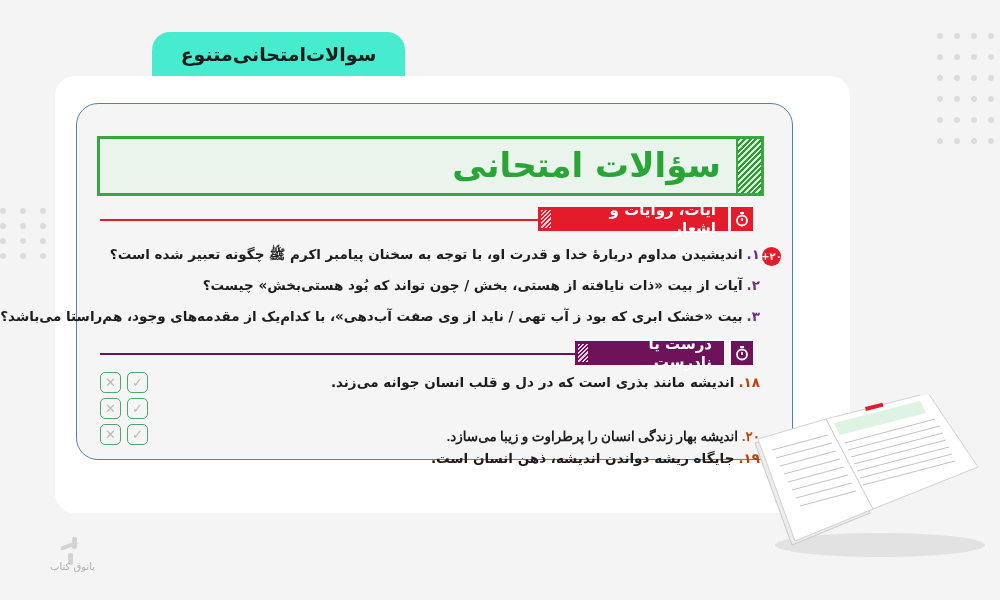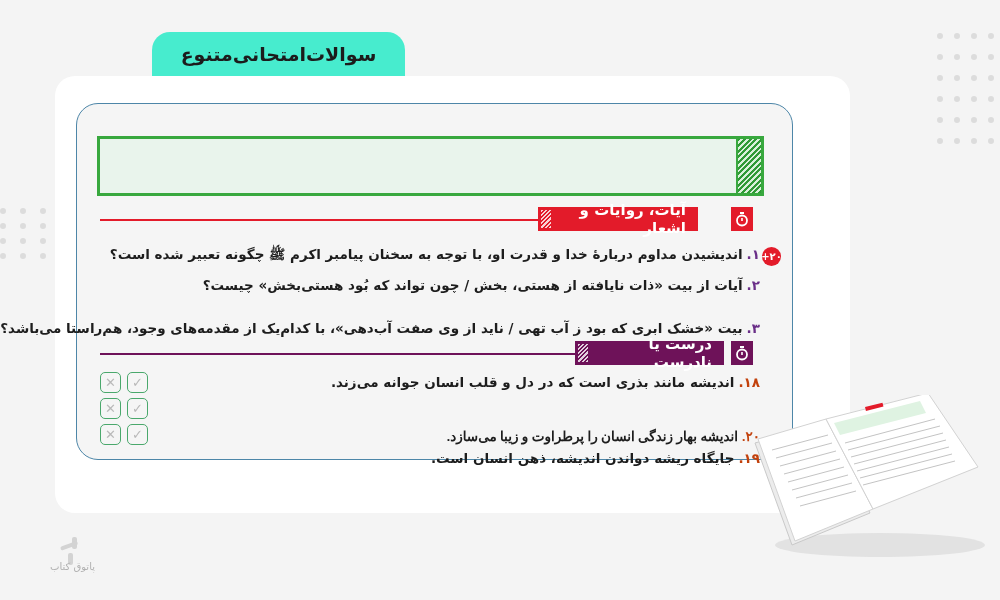--- a/index.html
+++ b/index.html
@@ -131,26 +131,27 @@
 
 <div class="tag">
   <span>سوالات‌امتحانی‌متنوع</span>
 </div>
 
 <div class="card"></div>
 <div class="page"></div>
 
 <div class="banner">
   <div class="hatch"></div>
+  <div class="title">سؤالات امتحانی</div>
 </div>
 
 <div>
   <div class="section-head" style="left:0;top:0;">
     <div class="line" style="left:100px; top:219px; width:440px; background:#e31b2a;"></div>
-    <div class="label-box" style="left:538px; top:207px; width:160px; background:#e31b2a;">
+    <div class="label-box" style="left:538px; top:207px; width:190px; background:#e31b2a;">
       <div class="mini-hatch"></div>
       <span>آیات، روایات و اشعار</span>
     </div>
     <div class="icon-box" style="left:731px; top:207px; background:#e31b2a;">
       <svg width="14" height="16" viewBox="0 0 14 16">
           <circle cx="7" cy="9.5" r="5" fill="none" stroke="#fff" stroke-width="1.8"></circle>
           <rect x="5" y="1" width="4" height="2" fill="#fff"></rect>
           <line x1="7" y1="7" x2="7" y2="10" stroke="#fff" stroke-width="1.6"></line>
         </svg>
     </div>
@@ -158,21 +159,21 @@
 </div>
 
 <div class="badge">+۲۰</div>
 
 <div class="q" style="right:240px; top:246px;">
   <span class="num">۱.</span><span>اندیشیدن مداوم دربارهٔ خدا و قدرت او، با توجه به سخنان پیامبر اکرم ﷺ چگونه تعبیر شده است؟</span>
 </div>
 <div class="q" style="right:240px; top:277px;">
   <span class="num">۲.</span><span>آیات از بیت «ذات نایافته از هستی، بخش / چون تواند که بُود هستی‌بخش» چیست؟</span>
 </div>
-<div class="q" style="right:240px; top:320px;">
+<div class="q" style="right:240px; top:308px;">
   <span class="num">۳.</span><span>بیت «خشک ابری که بود ز آب تهی / ناید از وی صفت آب‌دهی»، با کدام‌یک از مقدمه‌های وجود، هم‌راستا می‌باشد؟</span>
 </div>
 
 <div>
   <div class="section-head" style="left:0;top:0;">
     <div class="line" style="left:100px; top:353px; width:478px; background:#6e1259;"></div>
     <div class="label-box" style="left:575px; top:341px; width:149px; background:#6e1259;">
       <div class="mini-hatch"></div>
       <span>درست یا نادرست</span>
     </div>

